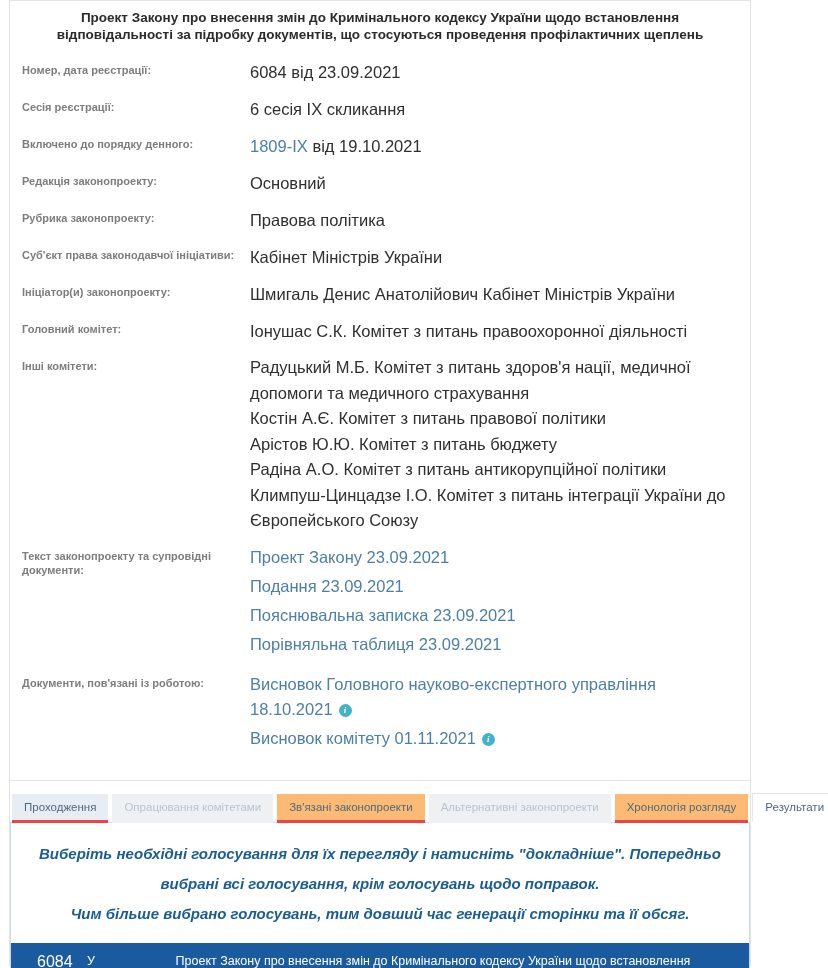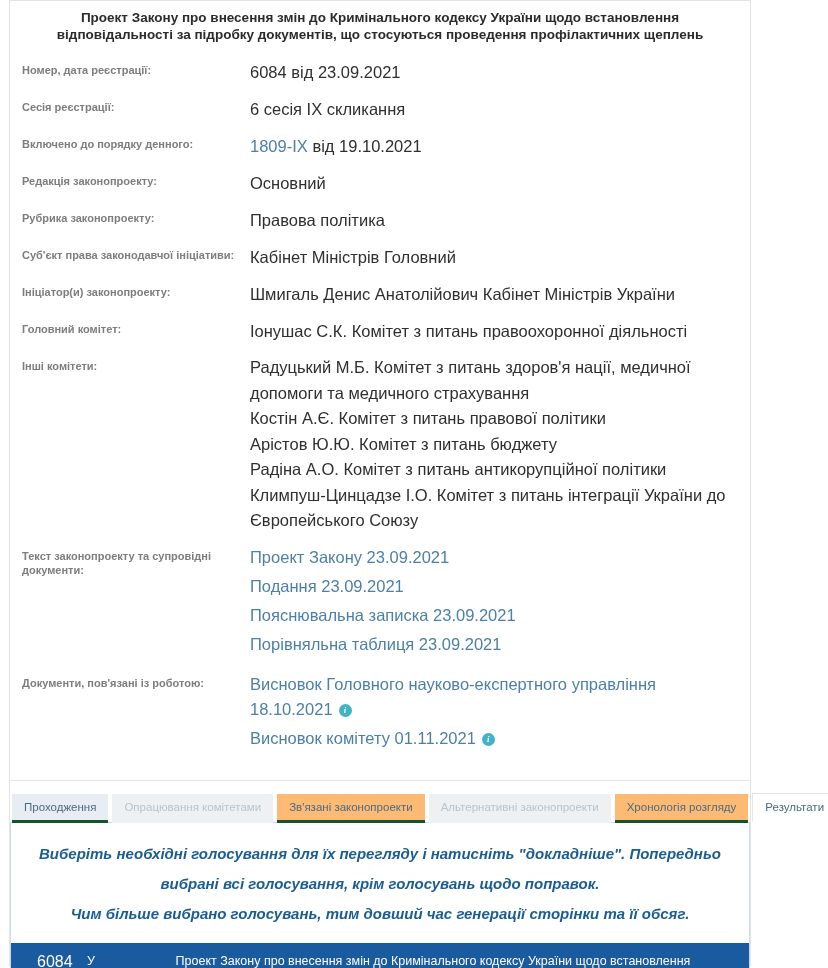--- a/index.html
+++ b/index.html
@@ -43,21 +43,21 @@
     text-align: center; line-height: 13px; vertical-align: 2px; margin-left: 6px;
     font-family: "Liberation Serif", serif; font-style: italic;
   }
 
   
   .tabs-area { margin-top: 12px; }
   .tabbar { display: flex; gap: 4px; padding: 0 2px; align-items: flex-end; }
   .tab {
     font-size: 11.5px; padding: 7px 12px 6px 12px; line-height: 13px;
     color: #4a6b85; background: #e7edf2; cursor: pointer; white-space: nowrap;
-    border-bottom: 3px solid #14532d; text-align: center;
+    border-bottom: 3px solid #ef4444; text-align: center;
   }
   .tab.blue { background: #fdba74; }
   .tab.disabled {
     color: #b6c5d1; background: #edf1f4; border-bottom: 3px solid transparent;
     cursor: default;
   }
   .tab.active {
     background: #fff; color: #4a6b85; border-bottom: 3px solid transparent;
     border-top: 1px solid #e4e8ec; border-left: 1px solid #e4e8ec; border-right: 1px solid #e4e8ec;
   }
@@ -109,21 +109,21 @@
       <div class="info-value single">Основний</div>
     </div>
 
     <div class="info-row">
       <div class="info-label">Рубрика законопроекту:</div>
       <div class="info-value single">Правова політика</div>
     </div>
 
     <div class="info-row">
       <div class="info-label">Суб'єкт права законодавчої ініціативи:</div>
-      <div class="info-value single">Кабінет Міністрів Головний</div>
+      <div class="info-value single">Кабінет Міністрів України</div>
     </div>
 
     <div class="info-row">
       <div class="info-label">Ініціатор(и) законопроекту:</div>
       <div class="info-value single">Шмигаль Денис Анатолійович Кабінет Міністрів України</div>
     </div>
 
     <div class="info-row">
       <div class="info-label">Головний комітет:</div>
       <div class="info-value single">Іонушас С.К. Комітет з питань правоохоронної діяльності</div>

